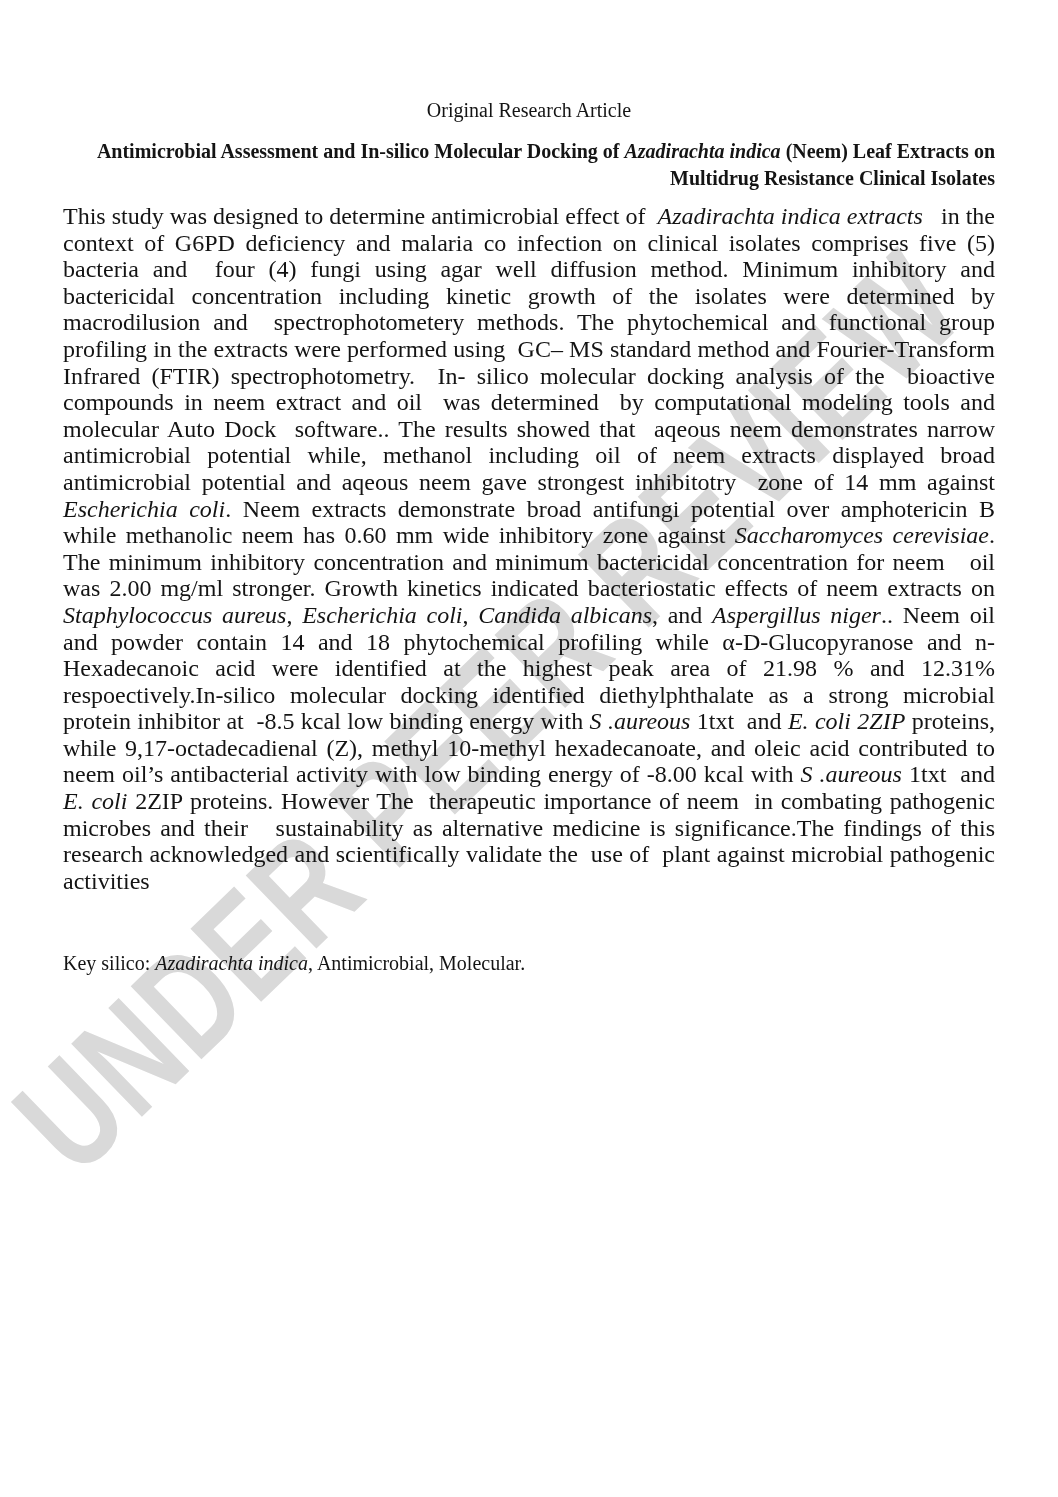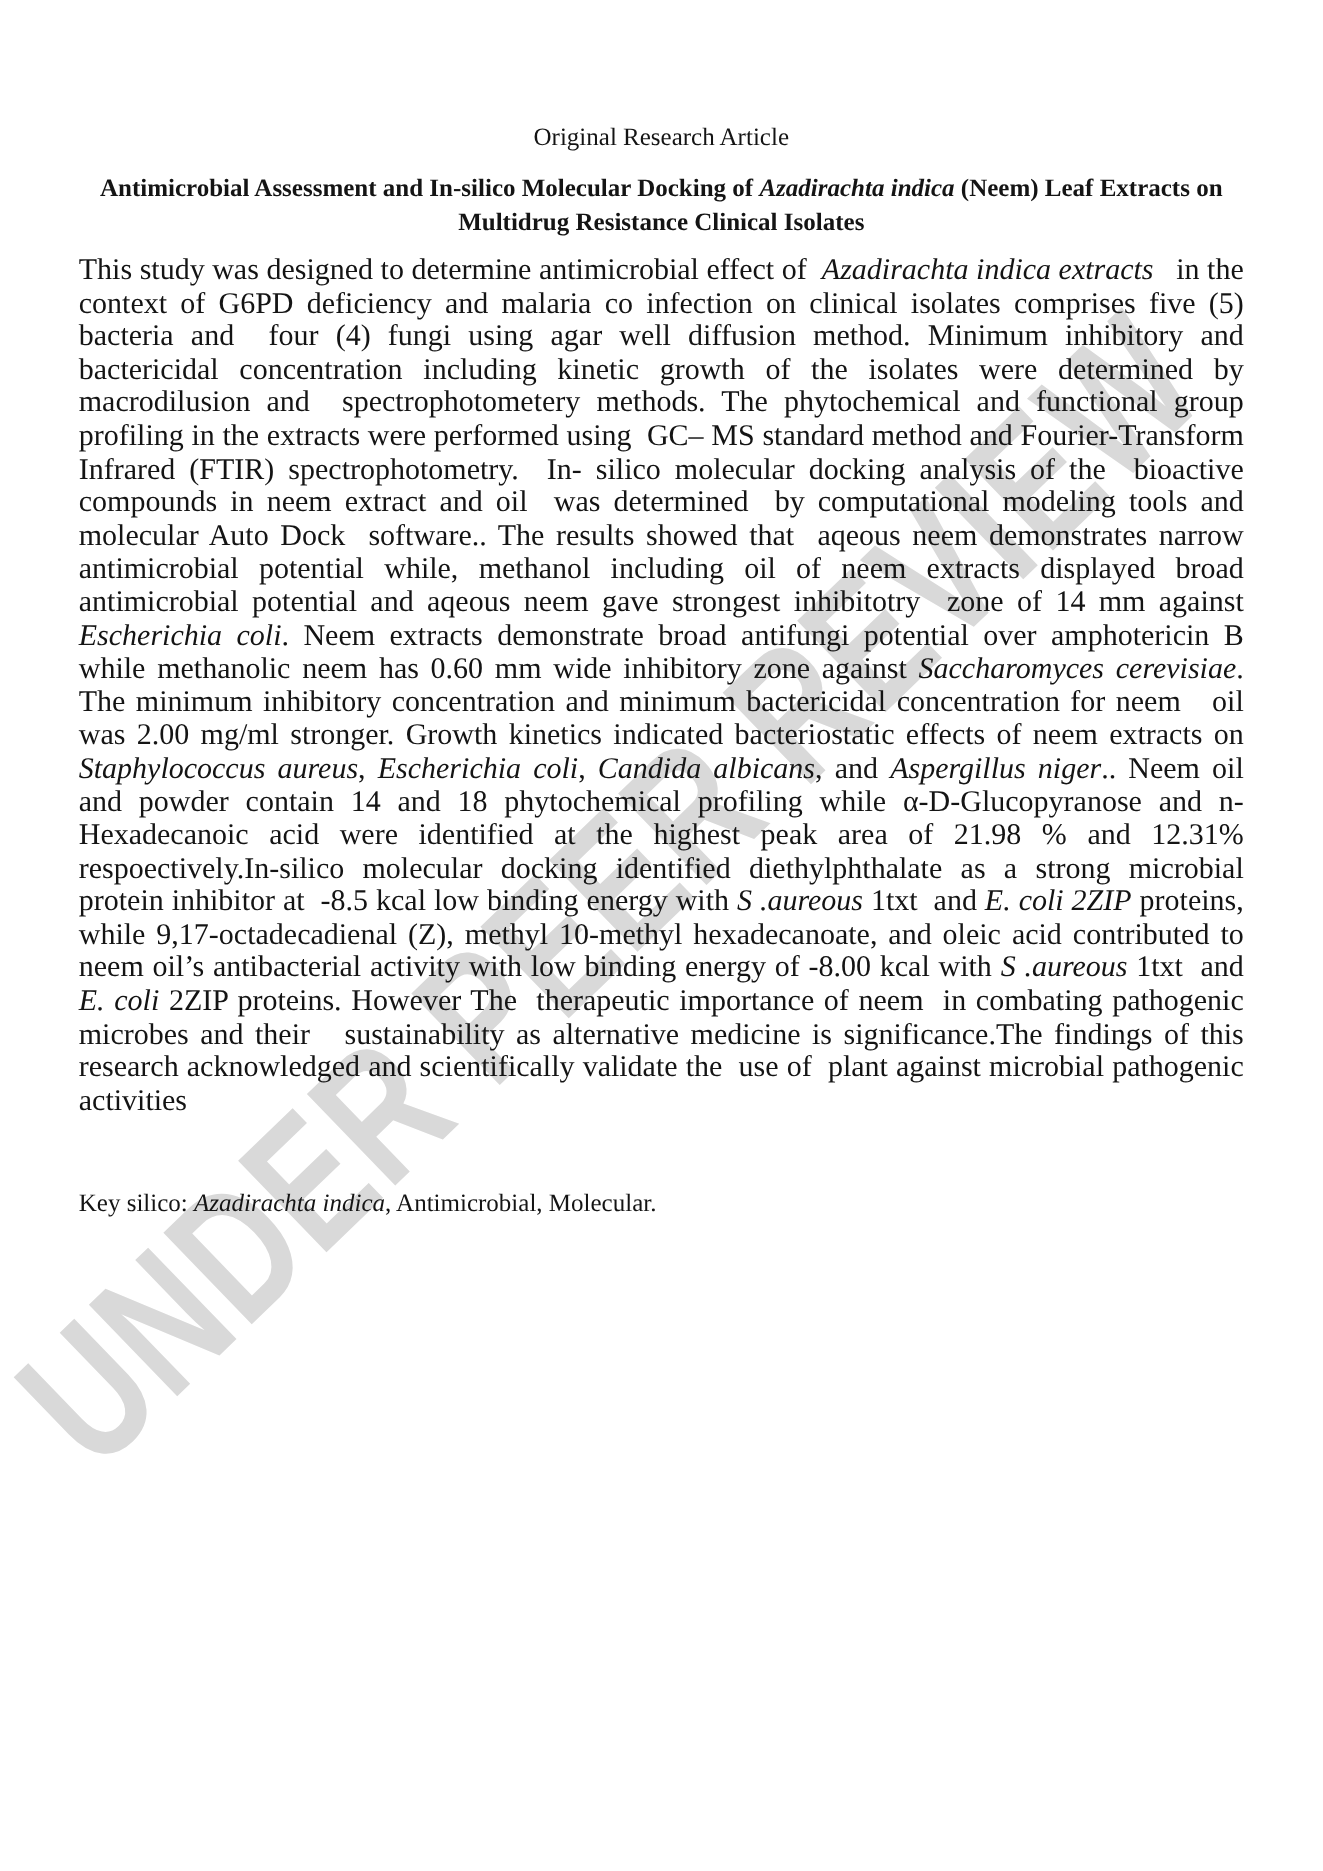--- a/index.html
+++ b/index.html
@@ -38,21 +38,21 @@
   }
   .article-type {
     margin: 0;
     text-align: center;
     font-weight: normal;
     font-size: 20px;
     line-height: 27px;
   }
   .paper-title {
     margin: 14px 0 0 0;
-    text-align: center;
+    text-align: right;
     font-weight: bold;
     font-size: 20px;
     line-height: 27px;
   }
   .abstract-heading {
     margin: 168px 0 0 0;
     font-size: 20px;
     line-height: 27px;
     font-weight: normal;
   }

